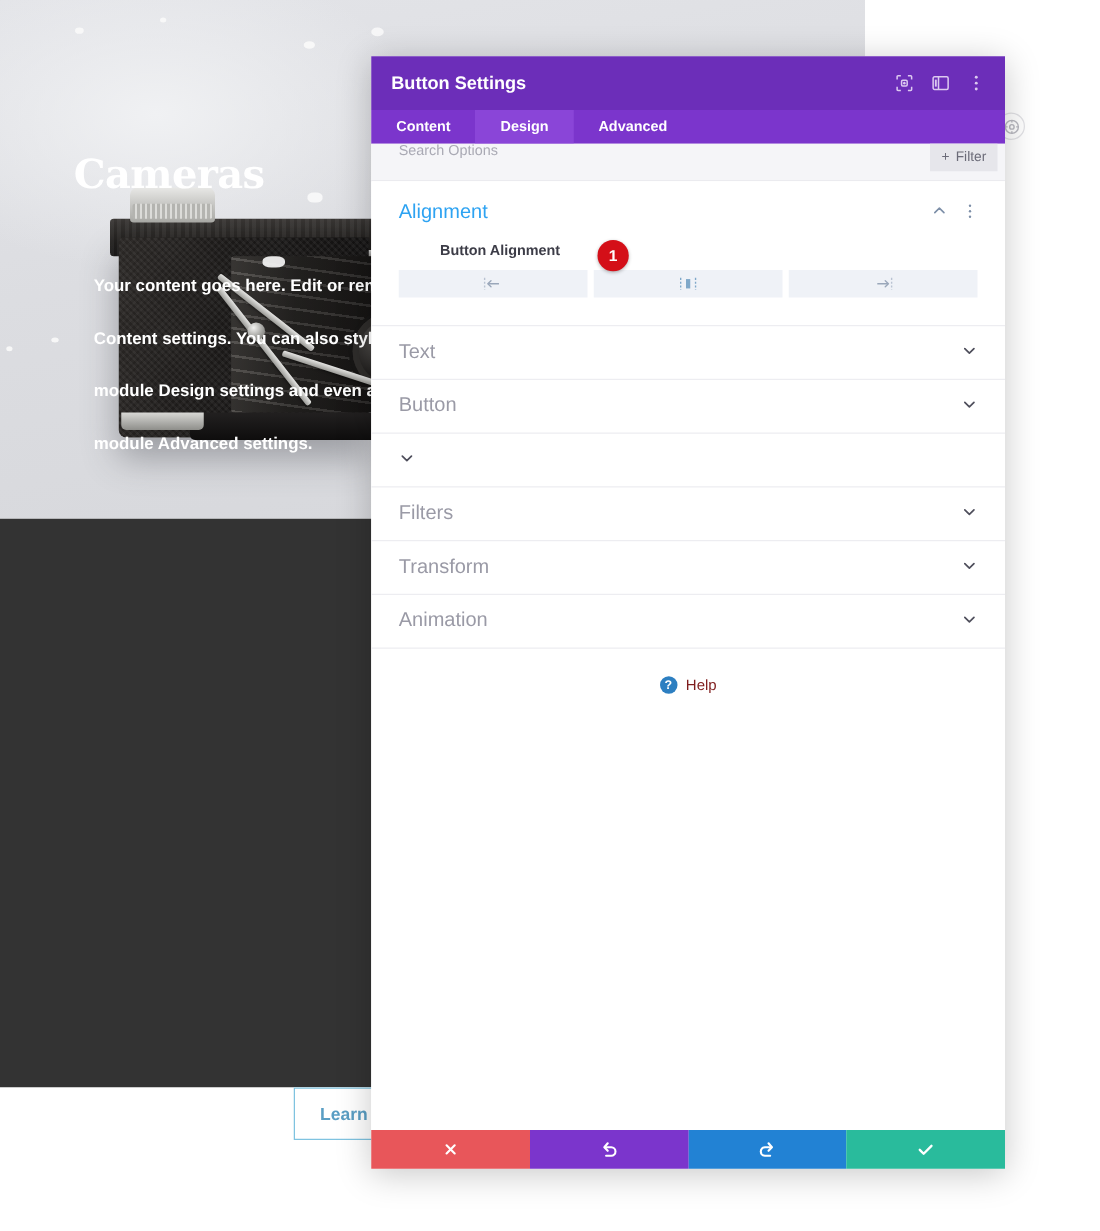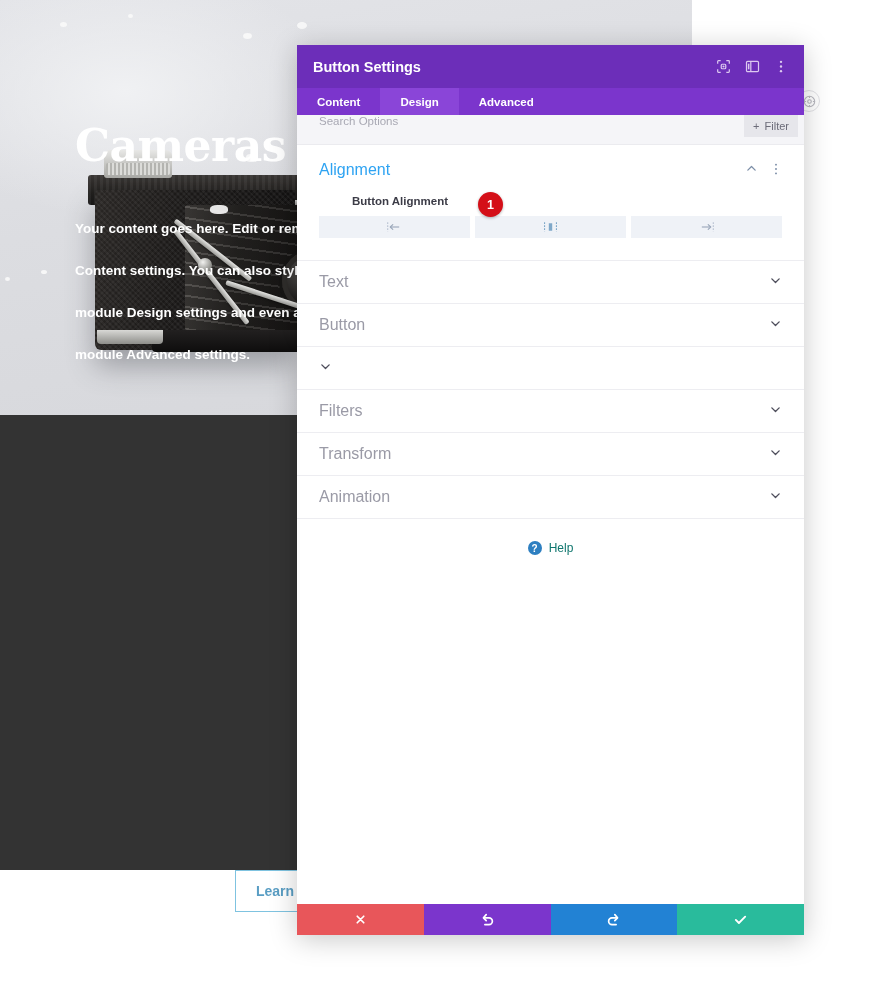--- a/index.html
+++ b/index.html
@@ -92,23 +92,23 @@
     position:absolute; left:97px; top:330px; width:66px; height:14px;
     background: linear-gradient(180deg,#d8d8d5,#8e8e8a); border-radius:0 0 4px 4px;
   }
   .dust { position:absolute; border-radius:50%; background:#fafafa; opacity:.9; }
 
   .site-dark {
     position: absolute; left: 0; top: 415px; width: 692px; height: 455px;
     background: #333333;
   }
   .site-title {
-    position: absolute; left: 75px; top: 120px;
+    position: absolute; left: 59px; top: 120px;
     color: #ffffff; font-family: "DejaVu Serif", serif;
-    font-size: 44px; font-weight: bold; letter-spacing: -.5px;
+    font-size: 32px; font-weight: bold; letter-spacing: -.5px;
   }
   .site-body {
     position: absolute; left: 75px; top: 208px; width: 400px;
     color: #ffffff; font-size: 13.5px; font-weight: bold; line-height: 42px;
   }
   .site-btn {
     position: absolute; left: 235px; top: 870px;
     padding: 12px 20px; border: 1px solid #7fc3e0; background: #ffffff;
     color: #5a9ec4; font-size: 14px; font-weight: bold;
   }
@@ -186,21 +186,21 @@
 
   .help-row {
     display:flex; align-items:center; justify-content:center; gap:7px;
     padding: 22px 0 0 0;
   }
   .help-badge {
     width:14px; height:14px; border-radius:50%; background:#2d7fc1;
     color:#ffffff; font-size:10px; font-weight:bold;
     display:flex; align-items:center; justify-content:center;
   }
-  .help-text { color:#0f766e; font-size:12px; }
+  .help-text { color:#7f1d1d; font-size:12px; }
 
   .modal-footer { height:31px; display:flex; flex:0 0 auto; }
   .foot-btn {
     flex:1; display:flex; align-items:center; justify-content:center;
     color:#ffffff; border:none; cursor:pointer;
   }
   .foot-btn svg { display:block; }
 
   
   .step-badge {

